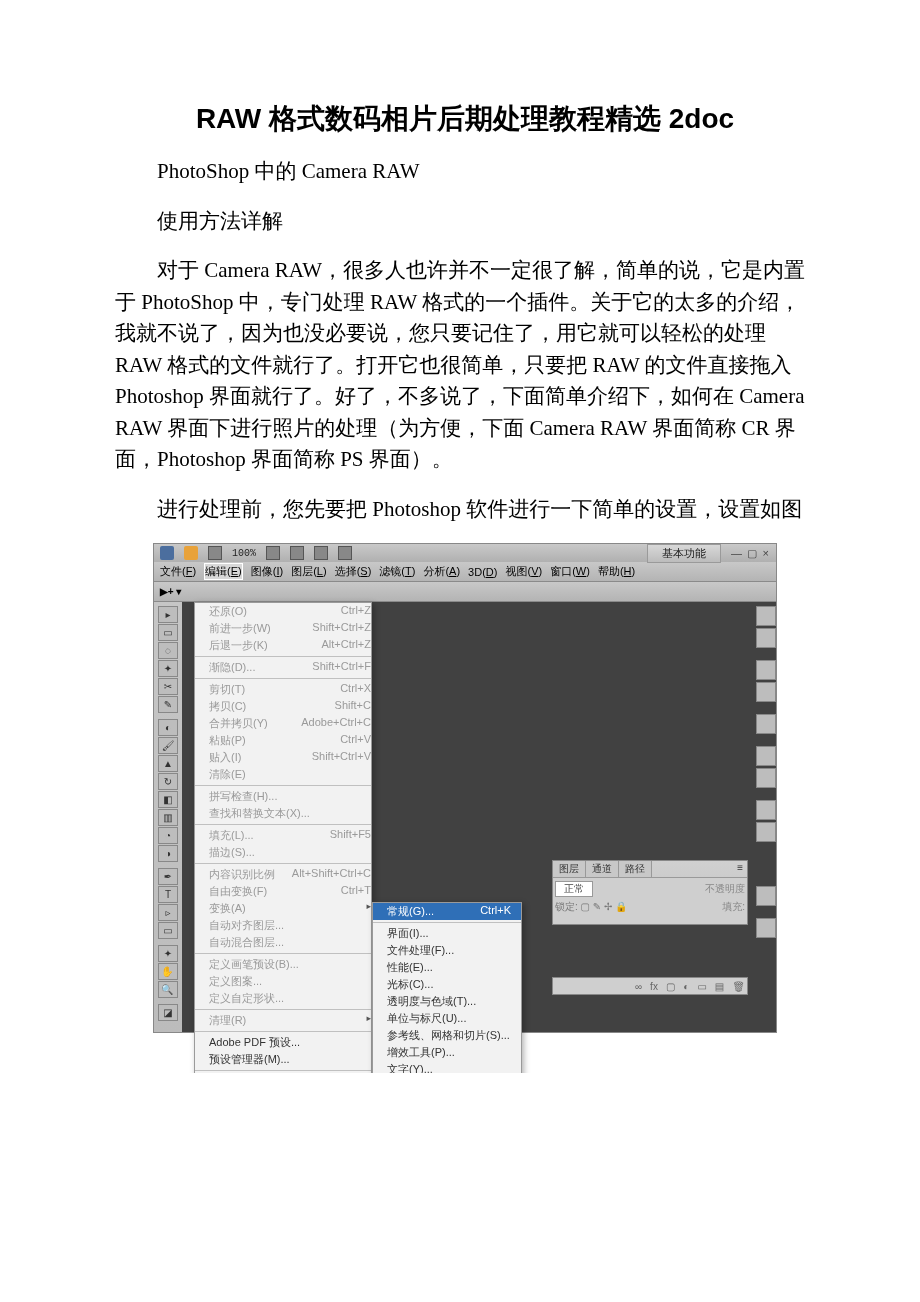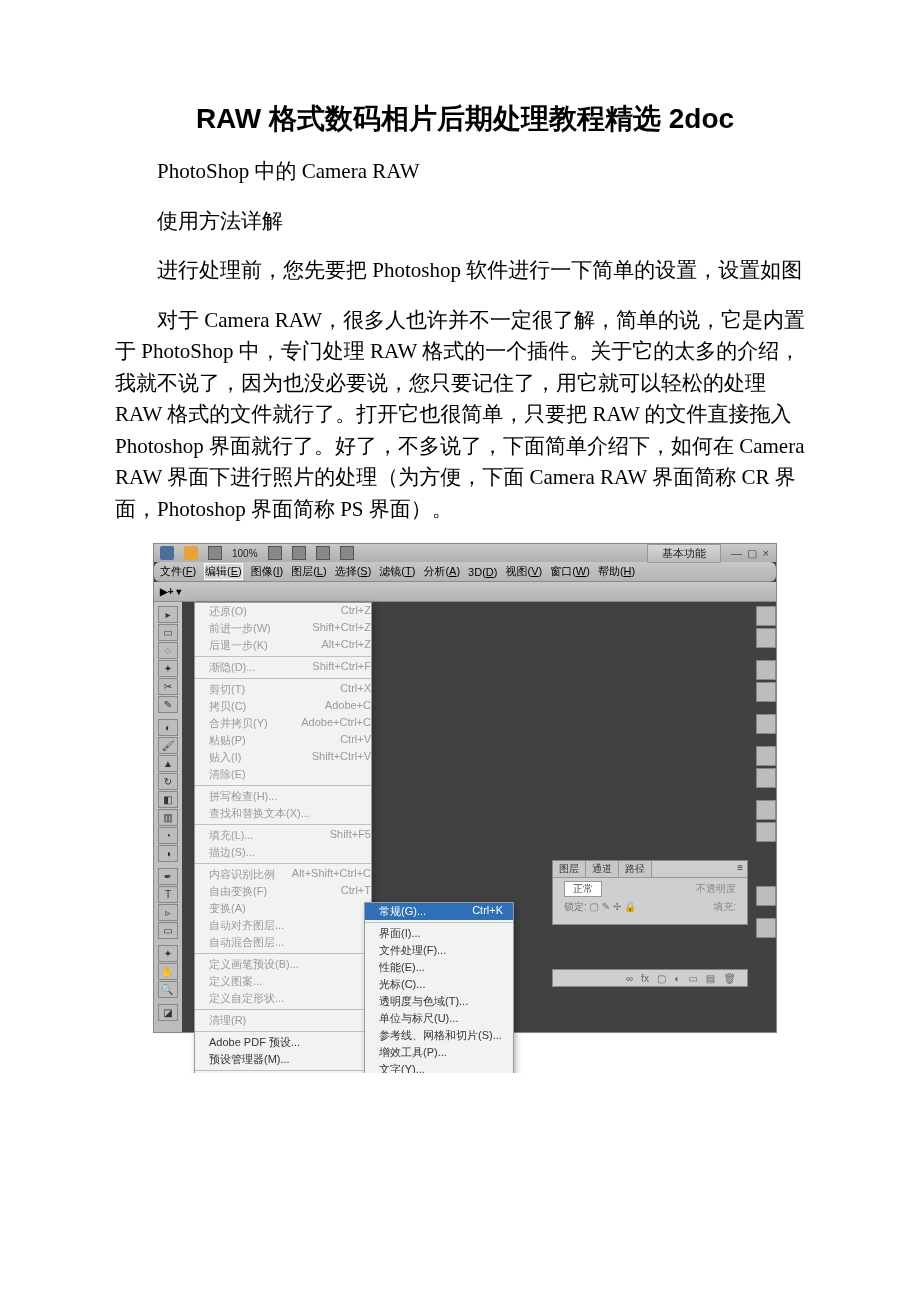--- a/index.html
+++ b/index.html
@@ -39,42 +39,41 @@
     background: linear-gradient(#c9c9c9, #b0b0b0);
     display: flex;
     align-items: center;
     padding: 0 6px;
     gap: 10px;
   }
   .shot-top .ico {
     width: 14px; height: 14px; background: #4b6e9e; border-radius: 2px; display:inline-block;
   }
   .shot-top .ico.br { background:#e8a23a;}
-  .shot-top .zoom { font-size:10px; color:#222;}
+  .shot-top .zoom { font-size:10px; color:#222;font-family:Liberation Mono, monospace;}
   .shot-top .tool-ico {
     width: 14px; height:14px; display:inline-block; background:#888;
     border:1px solid #555;
   }
   .shot-top .essentials {
     margin-left:auto; font-size:11px; color:#222;
     background:linear-gradient(#d8d8d8,#bcbcbc);
     padding:1px 14px; border:1px solid #9a9a9a;
   }
   .shot-top .winbtn { color:#444; font-size:11px; letter-spacing:1px;}
   .menubar {
     height: 20px;
     background: linear-gradient(#c8c8c8,#b4b4b4);
     display:flex;
     align-items:center;
     padding: 0 6px;
     gap: 8px;
     font-size:11px;
     color:#000;
     border-bottom:1px solid #8a8a8a;
-    border-radius:6px;
   }
   .menubar .u { text-decoration: underline; }
   .optbar {
     height: 20px;
     background: linear-gradient(#c8c8c8,#b4b4b4);
     display:flex; align-items:center; padding:0 6px; gap:10px;
     font-size:10px; color:#444;
     border-bottom:1px solid #8a8a8a;
   }
   .optbar .move { font-weight:bold; color:#000;}
@@ -114,55 +113,55 @@
     display:flex; justify-content:space-between;
     padding: 1px 0 1px 14px;
     white-space:nowrap;
   }
   .dropdown .hl { background:#2f6fb7; color:#fff; }
   .dropdown .hl .arrow { color:#fff;}
   .dropdown hr { border:none; border-top:1px solid #c0c0c0; margin:2px 0;}
   .dropdown .arrow { color:#555; font-size:9px; }
   .submenu {
     position:absolute;
-    left: 210px; top: 300px;
+    left: 218px; top: 300px;
     width: 150px;
     background:#f2f2f2;
     border:1px solid #9a9a9a;
     box-shadow:2px 2px 6px rgba(0,0,0,0.3);
     font-size:11px; color:#333;
     z-index:6;
   }
   .submenu .item {
     display:flex; justify-content:space-between;
     padding:1px 10px 1px 14px;
   }
   .submenu .hl { background:#2f6fb7; color:#fff;}
   .submenu hr { border:none; border-top:1px solid #c0c0c0; margin:2px 0;}
   
   .panels {
     margin-left:auto;
     width: 200px;
     display:flex; flex-direction:column;
-    gap:0;
+    gap:8px;
     padding:2px;
   }
   .panel {
     background:linear-gradient(#d0d0d0,#c0c0c0);
     border:1px solid #888;
   }
   .panel .tabrow {
     display:flex; font-size:10px; border-bottom:1px solid #999;
   }
   .panel .tabrow .tab {
     padding:1px 6px; background:#c8c8c8; border-right:1px solid #999;
   }
   .panel .body {
     height: 46px; background:#cfcfcf;
-    padding:3px 11px; font-size:10px; color:#444;
+    padding:3px 2px; font-size:10px; color:#444;
   }
   .mini-strip {
     position:absolute; right:0; top:4px; width:22px;
     display:flex; flex-direction:column; gap:2px;
   }
   .mini-strip .ms {
     width:20px; height:20px; background:#bdbdbd; border:1px solid #888;
     margin-left:auto;
   }
   .watermark {
@@ -180,22 +179,22 @@
   }
 </style>
 </head>
 <body>
 
 <div class="page">
   <h1>RAW 格式数码相片后期处理教程精选 2doc</h1>
 
   <p class="para">PhotoShop 中的 Camera RAW</p>
   <p class="para">使用方法详解</p>
+  <p class="para">对于 Camera RAW，很多人也许并不一定很了解，简单的说，它是内置于 PhotoShop 中，专门处理 RAW 格式的一个插件。关于它的太多的介绍，我就不说了，因为也没必要说，您只要记住了，用它就可以轻松的处理 RAW 格式的文件就行了。打开它也很简单，只要把 RAW 的文件直接拖入 Photoshop 界面就行了。好了，不多说了，下面简单介绍下，如何在 Camera RAW 界面下进行照片的处理（为方便，下面 Camera RAW 界面简称 CR 界面，Photoshop 界面简称 PS 界面）。</p>
   <p class="para">进行处理前，您先要把 Photoshop 软件进行一下简单的设置，设置如图</p>
-  <p class="para">对于 Camera RAW，很多人也许并不一定很了解，简单的说，它是内置于 PhotoShop 中，专门处理 RAW 格式的一个插件。关于它的太多的介绍，我就不说了，因为也没必要说，您只要记住了，用它就可以轻松的处理 RAW 格式的文件就行了。打开它也很简单，只要把 RAW 的文件直接拖入 Photoshop 界面就行了。好了，不多说了，下面简单介绍下，如何在 Camera RAW 界面下进行照片的处理（为方便，下面 Camera RAW 界面简称 CR 界面，Photoshop 界面简称 PS 界面）。</p>
 
   <div class="shot" style="position:relative;">
 
     <div class="shot-top">
       <span class="ico"></span>
       <span class="ico br"></span>
       <span class="tool-ico"></span>
       <span class="zoom">100%</span>
       <span class="tool-ico"></span>
       <span class="tool-ico"></span>
@@ -273,21 +272,21 @@
             <span>渐隐(D)...</span>
             <span>Shift+Ctrl+F</span>
           </div>
           <hr>
           <div class="item dim">
             <span>剪切(T)</span>
             <span>Ctrl+X</span>
           </div>
           <div class="item dim">
             <span>拷贝(C)</span>
-            <span>Adobe+C</span>
+            <span>Shift+C</span>
           </div>
           <div class="item dim">
             <span>合并拷贝(Y)</span>
             <span>Adobe+Ctrl+C</span>
           </div>
           <div class="item dim">
             <span>粘贴(P)</span>
             <span>Ctrl+V</span>
           </div>
           <div class="item dim">

